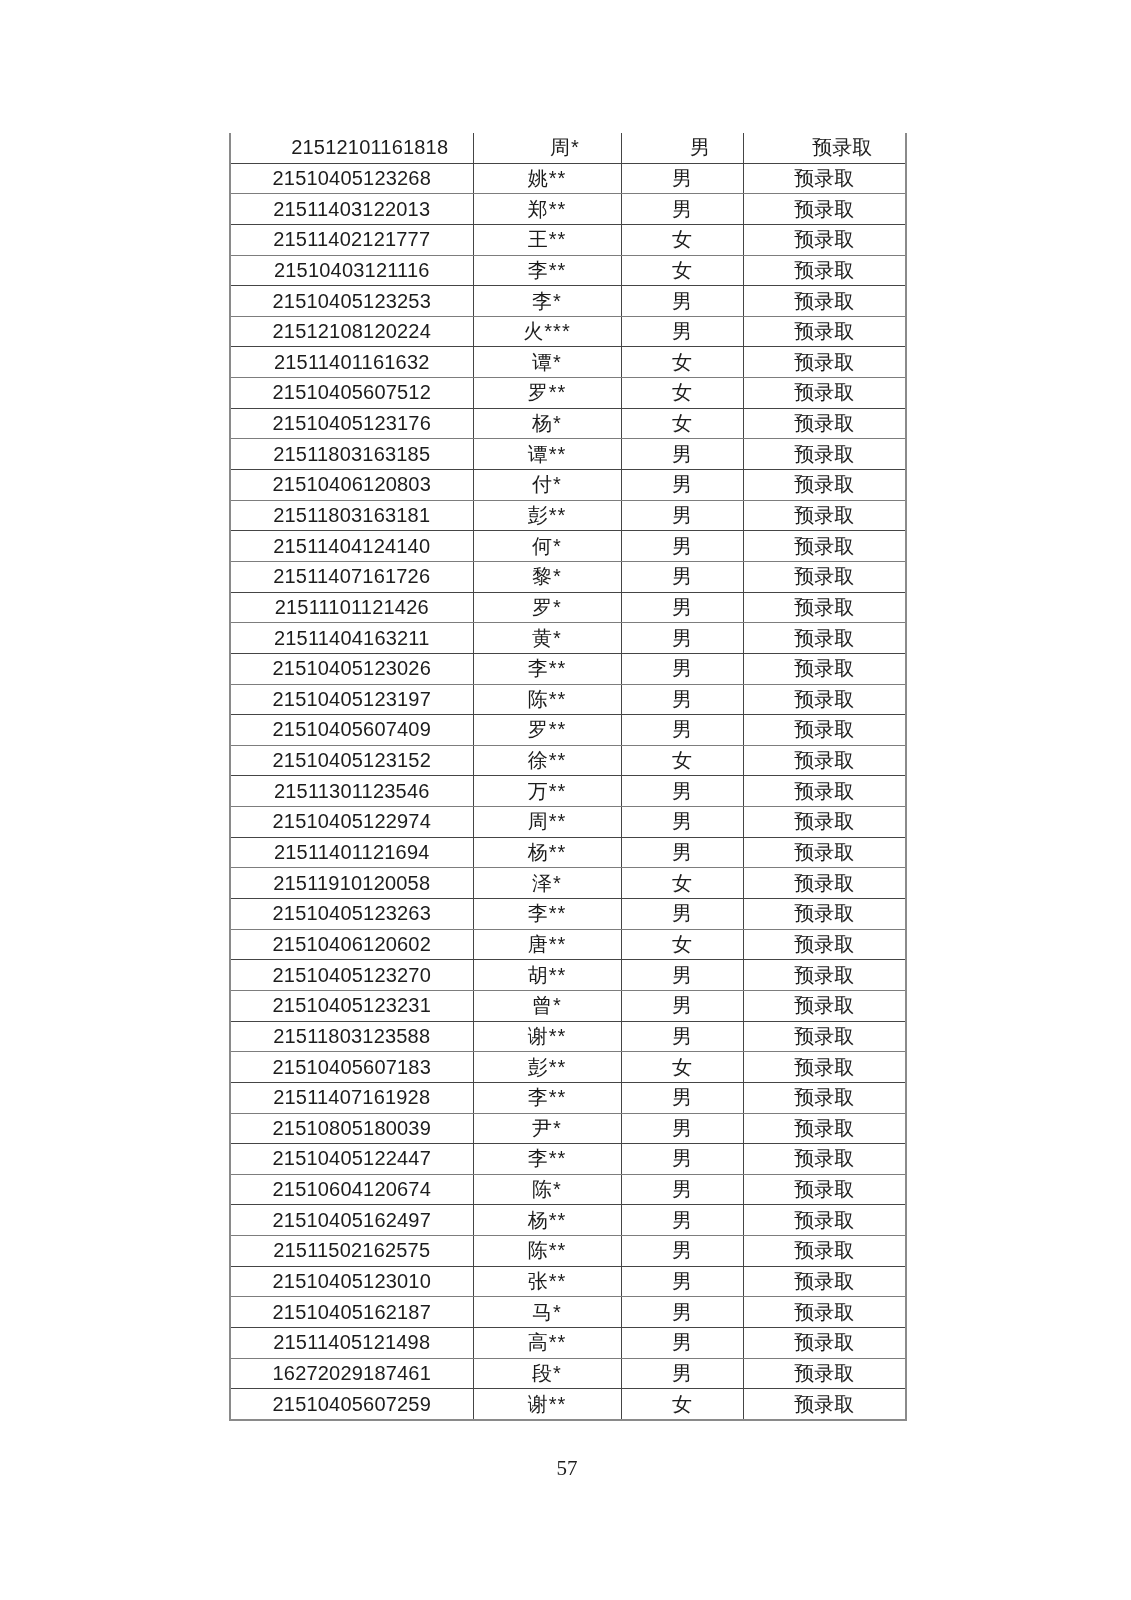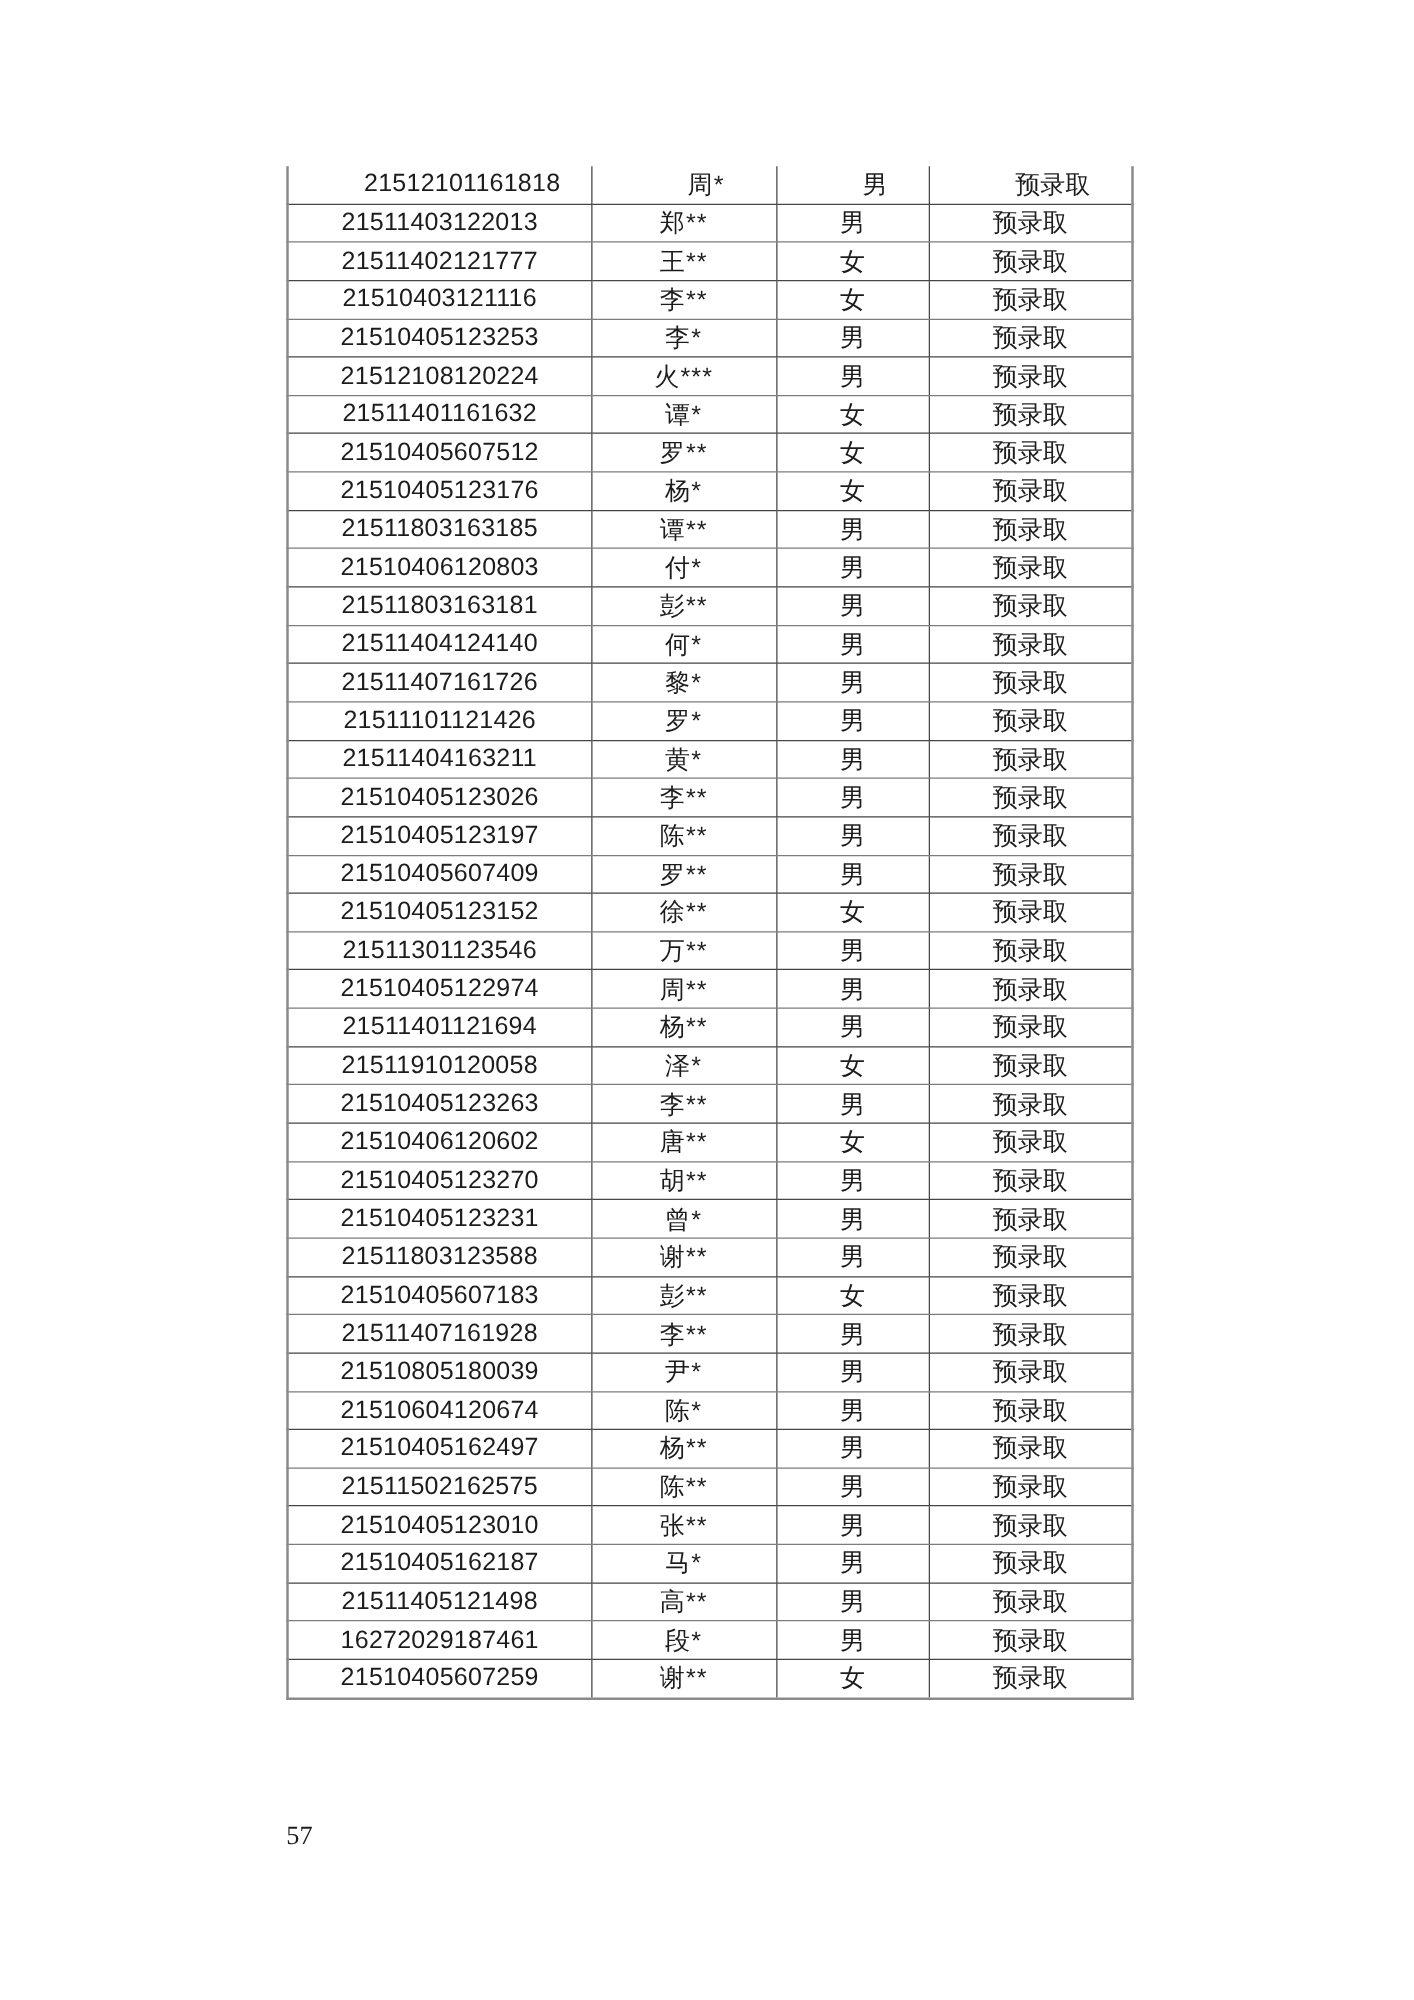--- a/index.html
+++ b/index.html
@@ -55,21 +55,21 @@
     font-size: 20px;
   }
   td.c-name .mask {
     letter-spacing: 1px;
   }
   .page-number {
     position: absolute;
     left: 229px;
     width: 676px;
     top: 1456px;
-    text-align: left;
+    text-align: center;
     font-family: "Liberation Serif", serif;
     font-size: 21px;
     color: #1c1c1c;
   }
   col.col-id     { width: 243px; }
   col.col-name   { width: 148px; }
   col.col-gender { width: 122px; }
   col.col-status { width: 163px; }
 </style>
 </head>
@@ -86,20 +86,26 @@
         <col class="col-status">
       </colgroup>
       <tbody>
   <tr>
     <td class="c-id">21512101161818</td>
     <td class="c-name"><span class="mask">周*</span></td>
     <td class="c-gender">男</td>
     <td class="c-status">预录取</td>
   </tr>
 
+  <tr>
+    <td class="c-id">21510405123268</td>
+    <td class="c-name"><span class="mask">姚**</span></td>
+    <td class="c-gender">男</td>
+    <td class="c-status">预录取</td>
+  </tr>
 
   <tr>
     <td class="c-id">21511403122013</td>
     <td class="c-name"><span class="mask">郑**</span></td>
     <td class="c-gender">男</td>
     <td class="c-status">预录取</td>
   </tr>
 
 
   <tr>
@@ -305,20 +311,26 @@
     <td class="c-status">预录取</td>
   </tr>
 
   <tr>
     <td class="c-id">21510805180039</td>
     <td class="c-name"><span class="mask">尹*</span></td>
     <td class="c-gender">男</td>
     <td class="c-status">预录取</td>
   </tr>
 
+  <tr>
+    <td class="c-id">21510405122447</td>
+    <td class="c-name"><span class="mask">李**</span></td>
+    <td class="c-gender">男</td>
+    <td class="c-status">预录取</td>
+  </tr>
 
   <tr>
     <td class="c-id">21510604120674</td>
     <td class="c-name"><span class="mask">陈*</span></td>
     <td class="c-gender">男</td>
     <td class="c-status">预录取</td>
   </tr>
 
   <tr>
     <td class="c-id">21510405162497</td>

